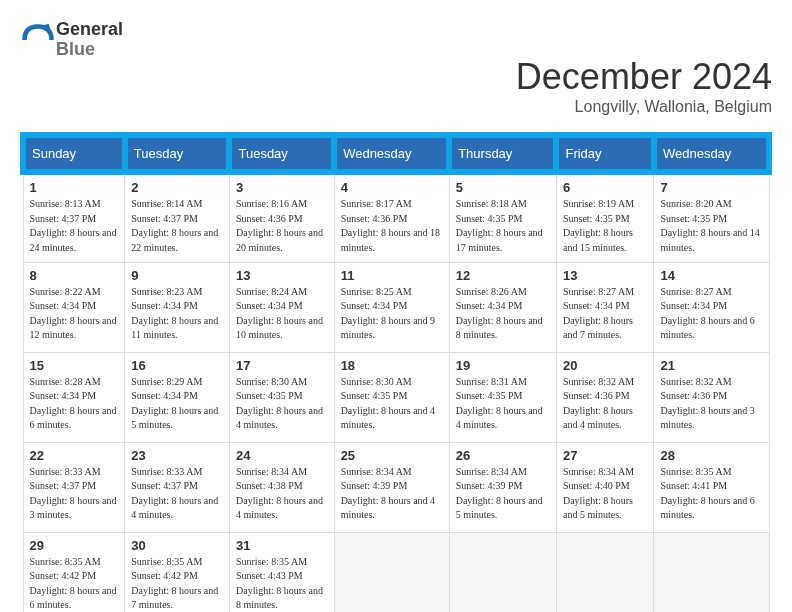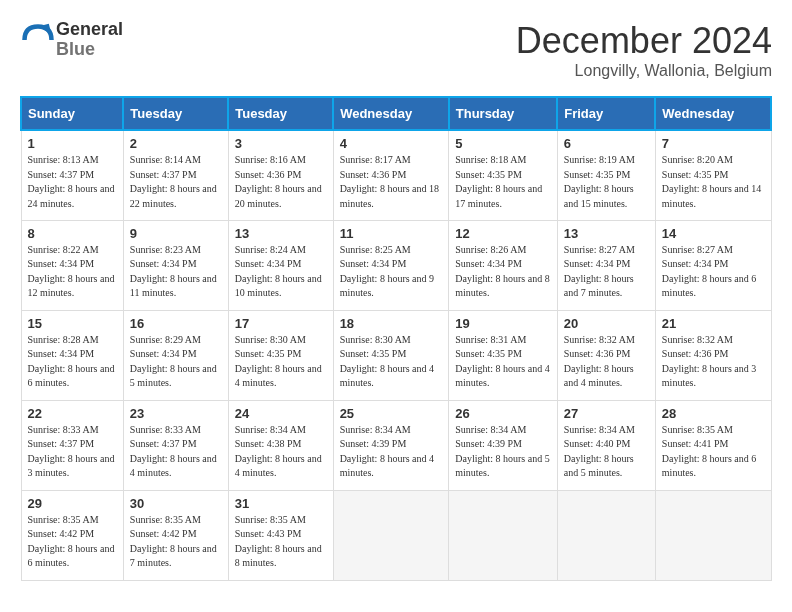--- a/index.html
+++ b/index.html
@@ -31,38 +31,39 @@
       width: 36px;
       height: 36px;
     }
     .title-area {
       text-align: right;
     }
     .month-title {
       font-size: 36px;
       font-weight: normal;
       color: #333;
+      margin-top: 36px;
     }
     .location {
       font-size: 16px;
       color: #555;
       text-align: right;
     }
     table {
       width: 100%;
       border-collapse: collapse;
     }
     th {
       background-color: #2a6db5;
       color: white;
       padding: 8px 6px;
       font-size: 13px;
-      font-weight: bold;
+      font-weight: normal;
       text-align: left;
-      border: 2px solid #0ea5e9;
+      border: 6px solid #0ea5e9;
     }
     td {
       border: 1px solid #ddd;
       vertical-align: top;
       padding: 5px 6px;
       font-size: 10.5px;
       color: #333;
       height: 90px;
       background: #fff;
     }

